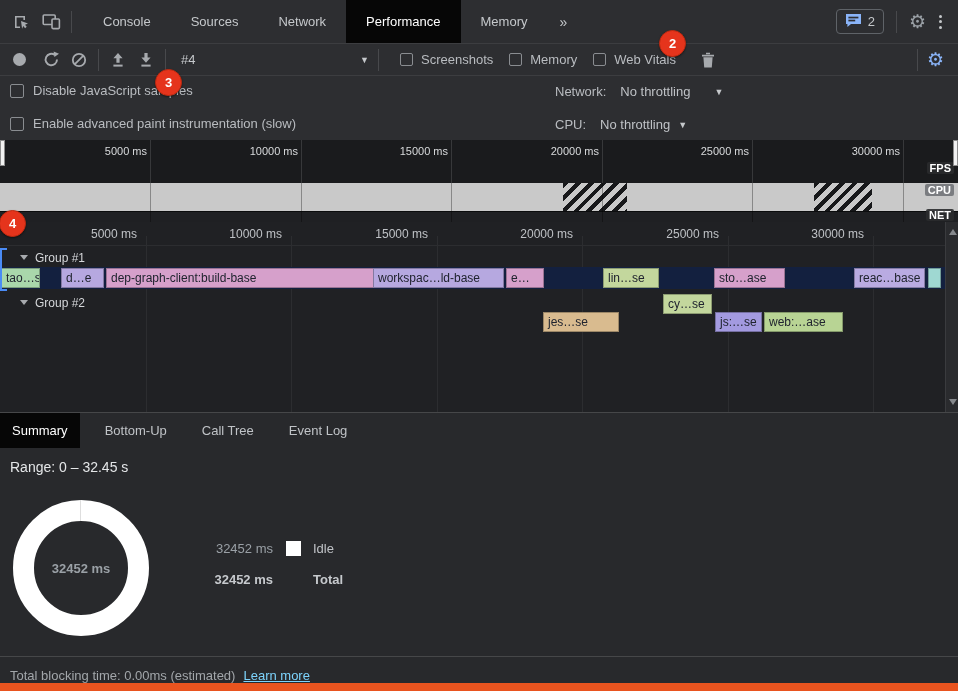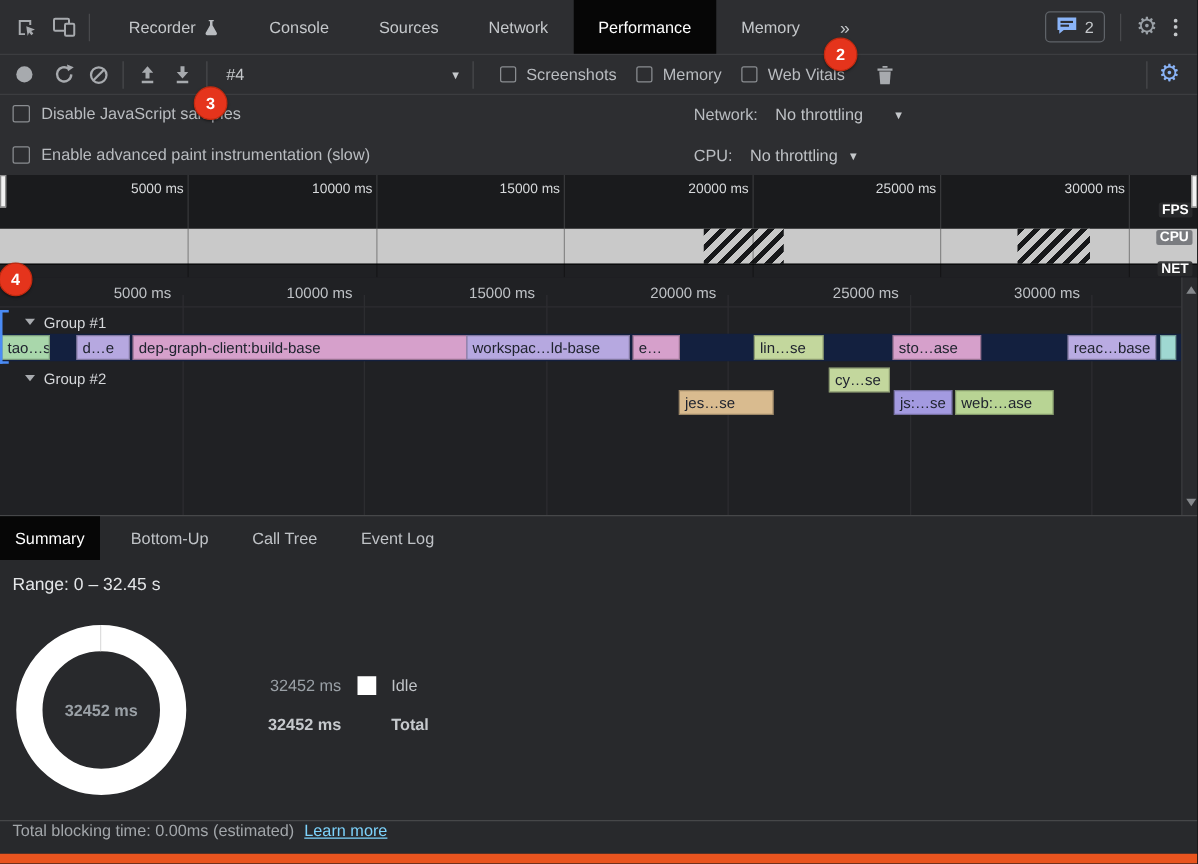--- a/index.html
+++ b/index.html
@@ -97,21 +97,21 @@
                  align-items:center; justify-content:center; font-size:13px; font-weight:bold; color:#9aa0a6; }
   .legend { position:absolute; left:195px; top:533px; }
   .leg-row { display:flex; align-items:center; height:31px; }
   .leg-val { width:78px; text-align:right; font-size:13px; color:#9aa0a6; }
   .leg-swatch { width:15px; height:15px; background:#ffffff; margin-left:13px; flex:0 0 auto; }
   .leg-swatch.empty { background:transparent; }
   .leg-label { margin-left:12px; font-size:13px; color:#c0c3c7; }
   .leg-row.bold .leg-val, .leg-row.bold .leg-label { font-weight:bold; color:#c6c9cd; }
 
   .footer { position:absolute; left:0; top:656px; width:958px; height:27px; background:#28292c;
-            border-top:1px solid #464749; display:flex; align-items:flex-start; padding-left:10px; gap:8px;
+            border-top:1px solid #464749; display:flex; align-items:flex-end; padding-left:10px; gap:8px;
             font-size:13px; color:#a2a6aa; }
   .footer .link { color:#7dd3fc; text-decoration:underline; cursor:pointer; }
   .orange-strip { position:absolute; left:0; top:683px; width:958px; height:8px; background:#e9541f; }
 
   .badge { position:absolute; width:27px; height:27px; border-radius:50%; background:#e5341c;
            border:1px solid #bf2a10; color:#fff; font-weight:bold; font-size:13px; display:flex;
            align-items:center; justify-content:center; z-index:50; box-shadow:0 1px 2px rgba(0,0,0,.45); }
 </style>
 </head>
 <body>
@@ -126,28 +126,20 @@
         </svg>
     </span>
     <span class="icon-btn">
       <svg width="19" height="17" viewBox="0 0 19 17">
           <rect x="1.2" y="2" width="12" height="9.5" rx="1" fill="none" stroke="#a7aaae" stroke-width="1.6"></rect>
           <rect x="10" y="6" width="7.4" height="9.6" rx="1" fill="#2d2e31" stroke="#a7aaae" stroke-width="1.6"></rect>
         </svg>
     </span>
     <span class="vsep"></span>
     <div class="tabs" id="tabs">
-        <div class="tab">
-          <span>Recorder</span>
-          <span class="tab-flask">
-            <svg width="12" height="14" viewBox="0 0 12 14">
-              <path d="M4 1h4v1H7v3.2l3.4 6a1.35 1.35 0 0 1-1.2 2H2.8a1.35 1.35 0 0 1-1.2-2L5 5.2V2H4z" fill="#b9bcc0"></path>
-            </svg>
-          </span>
-        </div>
         <div class="tab">
           <span>Console</span>
         </div>
         <div class="tab">
           <span>Sources</span>
         </div>
         <div class="tab">
           <span>Network</span>
         </div>
         <div class="tab active">

